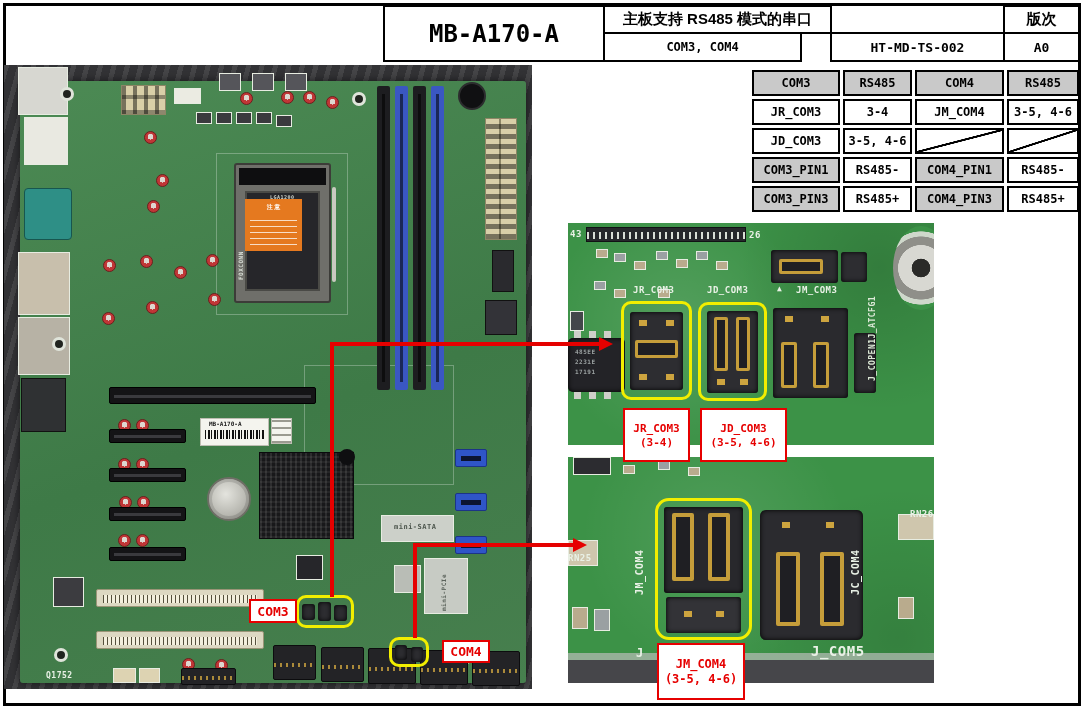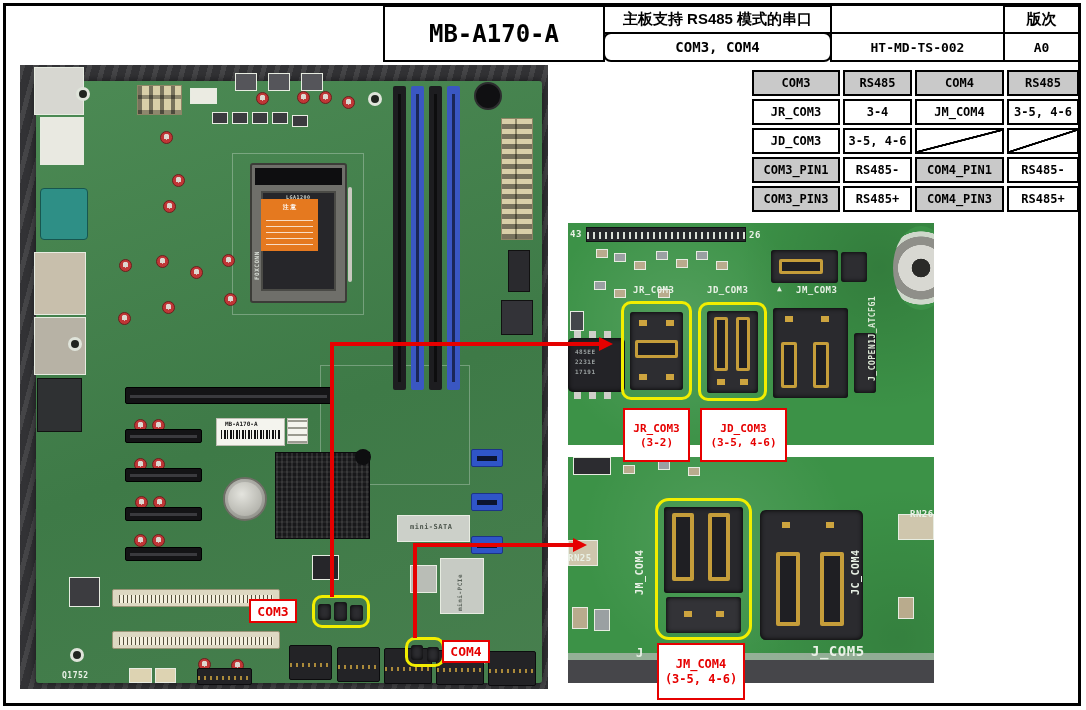--- a/index.html
+++ b/index.html
@@ -9,21 +9,21 @@
   .sheet-border{position:absolute;left:3px;top:3px;width:1078px;height:703px;border:3px solid #000;z-index:1;}
   
   .hcell{position:absolute;border:2px solid #000;background:#fff;display:flex;align-items:center;justify-content:center;color:#000;z-index:2;}
   
   #jtable{position:absolute;left:752px;top:70px;display:grid;grid-template-columns:88px 69px 89px 72px;grid-auto-rows:26px;gap:3px;z-index:2;}
   .tcell{border:2px solid #000;background:#fff;display:flex;align-items:center;justify-content:center;font:700 12px "DejaVu Sans Mono","Liberation Mono",monospace;white-space:nowrap;}
   .tcell.gray{background:#c9c9c9;}
   .tcell.diag{background:linear-gradient(to bottom right,#fff 47%,#000 48% 52%,#fff 53%);}
   
   .photo{position:absolute;overflow:hidden;z-index:3;}
-  #main-photo{left:20px;top:65px;width:528px;height:624px;background:#39393c;
+  #main-photo{left:4px;top:65px;width:528px;height:624px;background:#39393c;
     background-image:repeating-linear-gradient(105deg,rgba(255,255,255,.06) 0 5px,rgba(0,0,0,.12) 5px 13px);}
   #detail-top{left:568px;top:223px;width:366px;height:222px;background:#3c9247;
     background-image:radial-gradient(circle at 30% 45%,rgba(255,255,255,.12),transparent 45%),radial-gradient(circle at 85% 20%,rgba(0,0,0,.15),transparent 40%);}
   #detail-bottom{left:568px;top:457px;width:366px;height:226px;background:#3c9247;
     background-image:radial-gradient(circle at 40% 35%,rgba(255,255,255,.10),transparent 50%),radial-gradient(circle at 90% 80%,rgba(0,0,0,.12),transparent 40%);}
   .pcb{position:absolute;left:16px;top:16px;width:506px;height:602px;border-radius:3px;
     background:linear-gradient(160deg,#4c8a54,#3e7a47 55%,#477f4e);box-shadow:0 0 8px rgba(0,0,0,.6);}
   .trace{position:absolute;border:1px solid rgba(255,255,255,.28);}
   
   .cap{position:absolute;width:13px;height:13px;border-radius:50%;border:1px solid #6e1d1d;
@@ -75,21 +75,21 @@
     background-image:repeating-linear-gradient(90deg,rgba(255,255,255,.09) 0 2px,transparent 2px 5px),repeating-linear-gradient(0deg,rgba(255,255,255,.06) 0 2px,transparent 2px 5px);}
 </style>
 </head>
 <body>
 
 <div id="page">
   <div class="sheet-border"></div>
 
   <div class="hcell mono" style="left:383px;top:5px;width:222px;height:57px;font-size:24px;font-weight:700;">MB-A170-A</div>
   <div class="hcell" style="left:603px;top:5px;width:229px;height:29px;font-size:15px;font-weight:700;">主板支持 RS485 模式的串口</div>
-  <div class="hcell mono" style="left:603px;top:32px;width:229px;height:30px;font-size:14px;font-weight:700;border-radius:8px;">COM3, COM4</div>
+  <div class="hcell mono" style="left:603px;top:32px;width:199px;height:30px;font-size:12px;font-weight:700;">COM3, COM4</div>
   <div class="hcell mono" style="left:830px;top:32px;width:175px;height:30px;font-size:13px;font-weight:700;">HT-MD-TS-002</div>
   <div class="hcell" style="left:1003px;top:5px;width:77px;height:29px;font-size:15px;font-weight:700;">版次</div>
   <div class="hcell mono" style="left:1003px;top:32px;width:77px;height:30px;font-size:13px;font-weight:700;">A0</div>
 
   <div id="jtable">
     <div class="tcell gray">COM3</div>
     <div class="tcell gray">RS485</div>
     <div class="tcell gray">COM4</div>
     <div class="tcell gray">RS485</div>
 
@@ -385,21 +385,21 @@
   </svg>
 
   <div class="rtag" style="left:249px;top:599px;width:48px;height:24px;font-size:13px;">
     <span>COM3</span>
   </div>
   <div class="rtag" style="left:442px;top:640px;width:48px;height:23px;font-size:13px;">
     <span>COM4</span>
   </div>
   <div class="rtag" style="left:623px;top:408px;width:67px;height:54px;font-size:11px;">
     <span>JR_COM3</span>
-    <span>(3-2)</span>
+    <span>(3-4)</span>
   </div>
   <div class="rtag" style="left:700px;top:408px;width:87px;height:54px;font-size:11px;">
     <span>JD_COM3</span>
     <span>(3-5, 4-6)</span>
   </div>
   <div class="rtag" style="left:657px;top:643px;width:88px;height:57px;font-size:12px;">
     <span>JM_COM4</span>
     <span>(3-5, 4-6)</span>
   </div>
 </div>

